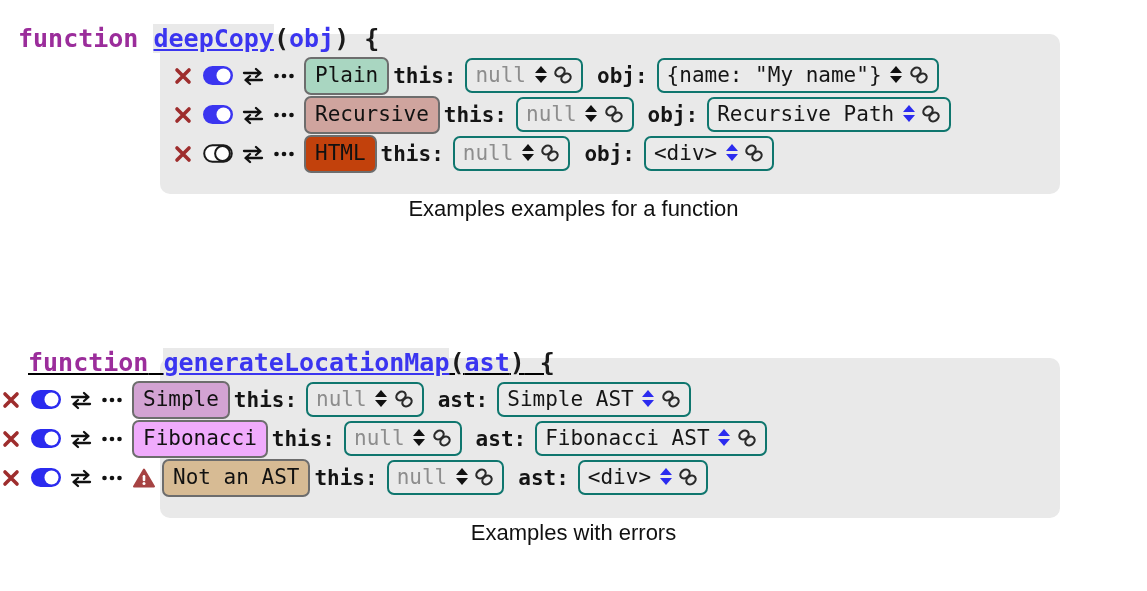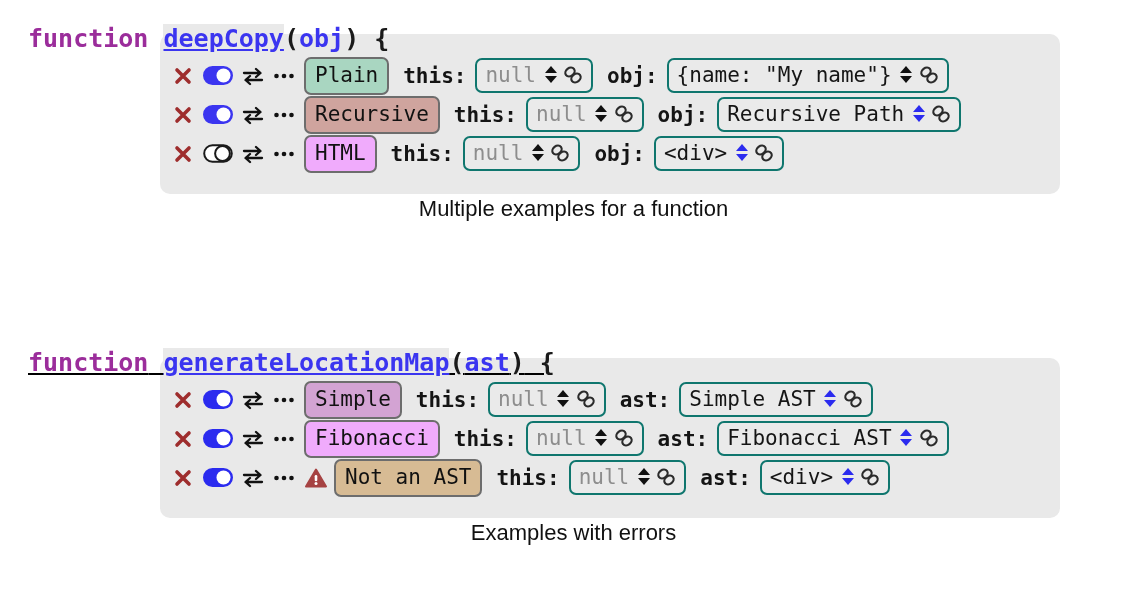--- a/index.html
+++ b/index.html
@@ -21,21 +21,21 @@
   
   .sig {
     font-family: "DejaVu Sans Mono", "Liberation Mono", monospace;
     font-size: 25px;
     font-weight: 700;
     line-height: 34px;
     white-space: pre;
     position: relative;
     z-index: 3;
   }
-  .sig-1 { padding-left: 28px; }
+  .sig-1 { padding-left: 18px; }
   .sig-2 { padding-left: 28px; text-decoration: underline; }
   .kw   { color: #9b2d9b; }
   .fname{ color: #3b35f0; text-decoration: underline; text-underline-offset: 2px; }
   .param{ color: #3b35f0; }
   .punc { color: #1a1a1a; }
   .hl   { background: #e9e9e9; }
 
   
   .panel {
     position: absolute;
@@ -48,21 +48,21 @@
 
   
   .rows { position: relative; z-index: 2; }
   .row {
     display: flex;
     align-items: center;
     height: 39px;
     white-space: nowrap;
   }
   .row-1 { padding-left: 172px; }
-  .row-2 { padding-left: 172px; }
+  .row-2 { }
 
   
   .ctl { display: flex; align-items: center; gap: 0; }
   .close-x {
     width: 22px; height: 22px;
     margin-right: 9px;
     display: inline-flex; align-items: center; justify-content: center;
     cursor: pointer;
   }
   .toggle {
@@ -91,21 +91,21 @@
 
   
   .chip {
     font-family: "DejaVu Sans Mono", "Liberation Mono", monospace;
     font-size: 21px;
     line-height: 1;
     color: #111;
     padding: 6px 9px 7px;
     border: 2px solid #6d6d6d;
     border-radius: 7px;
-    margin-right: 14px;
+    margin-right: 4px;
     cursor: pointer;
   }
 
   
   .arg-label {
     font-family: "DejaVu Sans Mono", "Liberation Mono", monospace;
     font-size: 21px;
     font-weight: 700;
     color: #141414;
     margin-right: 9px;
@@ -311,21 +311,21 @@
           </span>
           <span class="dots">
             <svg width="22" height="8" viewBox="0 0 22 8">
                 <circle cx="3.5" cy="4" r="2.3" fill="#111"></circle>
                 <circle cx="11" cy="4" r="2.3" fill="#111"></circle>
                 <circle cx="18.5" cy="4" r="2.3" fill="#111"></circle>
               </svg>
           </span>
 
         </div>
-        <span class="chip" style="background:#f0abfc">HTML</span>
+        <span class="chip" style="background:#c2410c">HTML</span>
         <span class="arg-label">this:</span>
         <span class="field">
           <span class="val placeholder">null</span>
           <span class="stepper">
               <span class="tri-up"></span>
               <span class="tri-dn"></span>
             </span>
           <span class="link-icon">
             <svg width="20" height="18" viewBox="0 0 20 18">
                 <ellipse cx="7" cy="6" rx="5" ry="4" transform="rotate(-38 7 6)" fill="none" stroke="#2b2b2b" stroke-width="2.2"></ellipse>
@@ -345,21 +345,21 @@
                 <ellipse cx="7" cy="6" rx="5" ry="4" transform="rotate(-38 7 6)" fill="none" stroke="#2b2b2b" stroke-width="2.2"></ellipse>
                 <ellipse cx="13" cy="12" rx="5" ry="4" transform="rotate(-38 13 12)" fill="none" stroke="#2b2b2b" stroke-width="2.2"></ellipse>
               </svg>
           </span>
         </span>
       </div>
 
     </div>
   </div>
 
-  <div class="caption cap-1">Multiple examples for a function</div>
+  <div class="caption cap-1">Examples examples for a function</div>
 
   <div class="block block-2">
     <div class="panel panel-2"></div>
 
     <div class="sig sig-2"><span class="kw">function</span><span> </span><span class="fname hl">generateLocationMap</span><span class="punc">(</span><span class="param">ast</span><span class="punc">)</span><span class="punc"> {</span></div>
 
     <div class="rows">
 
       <div class="row row-2">
         <div class="ctl">

